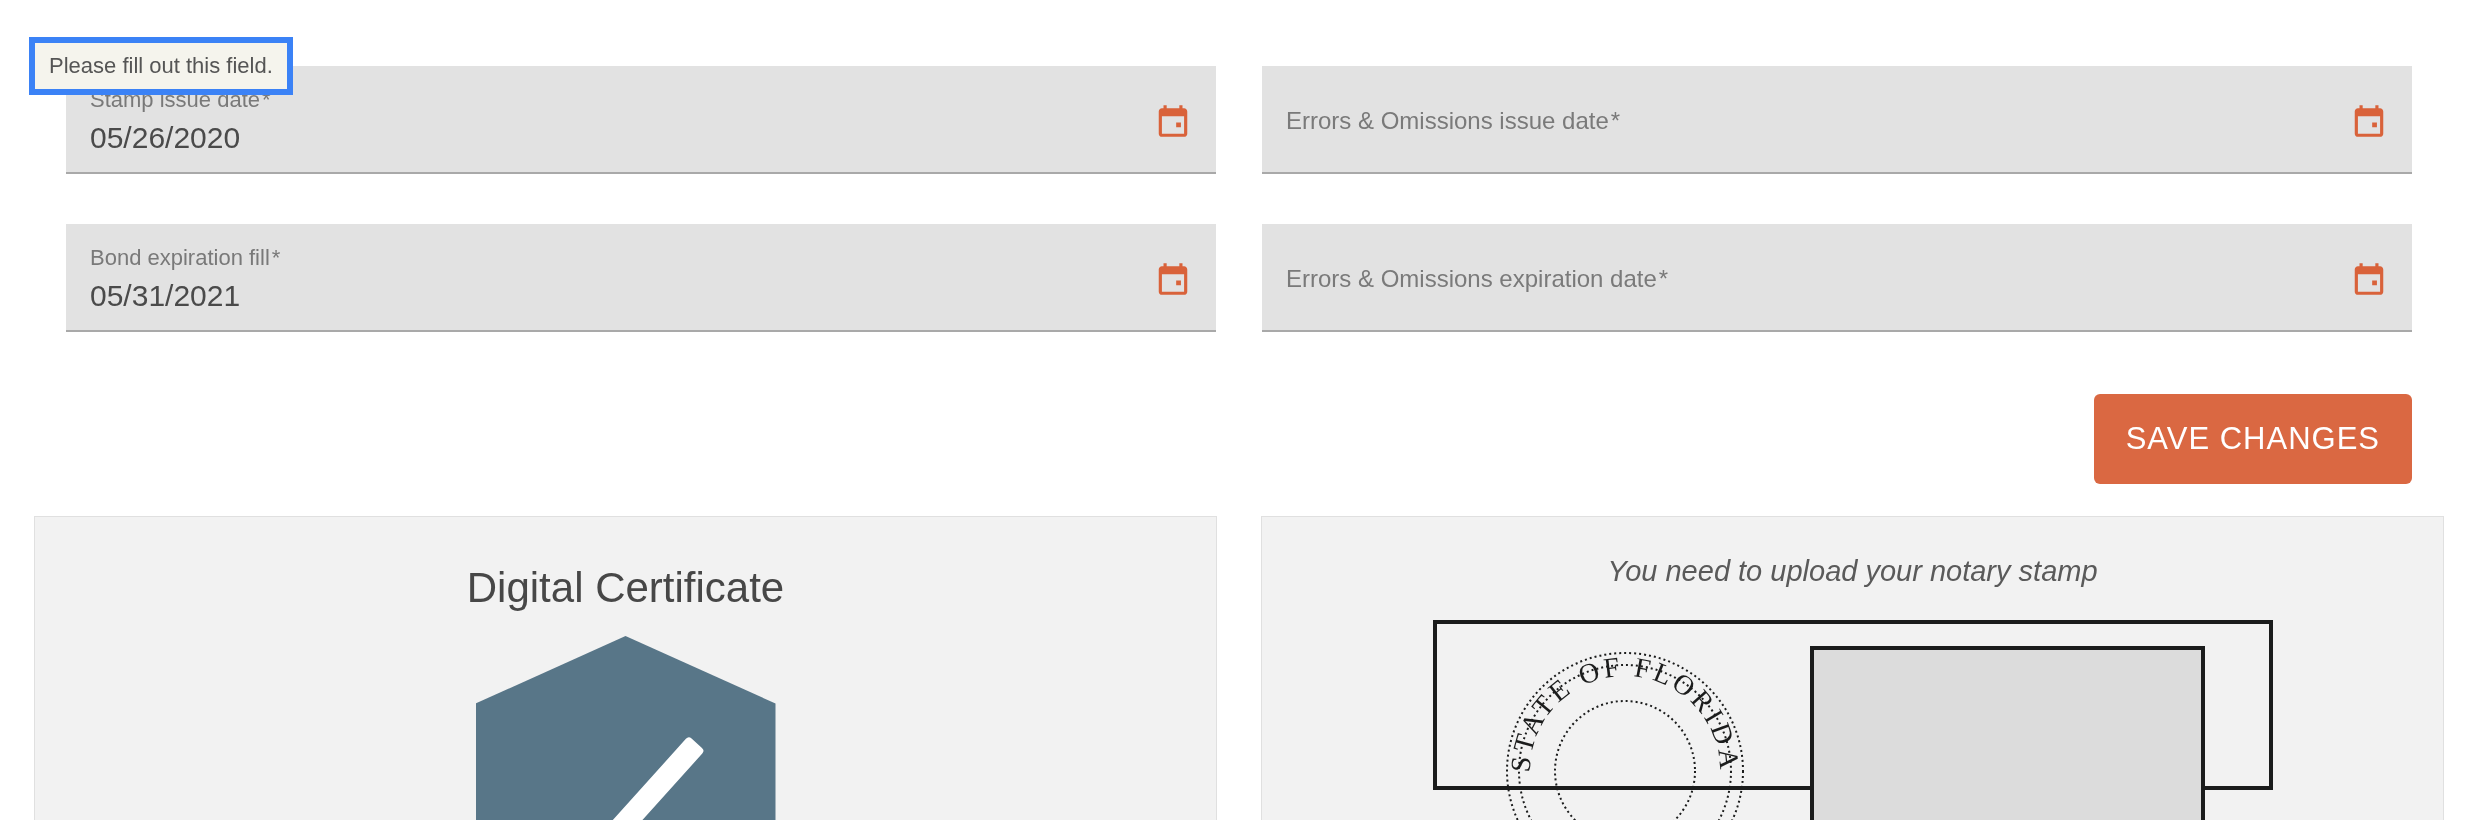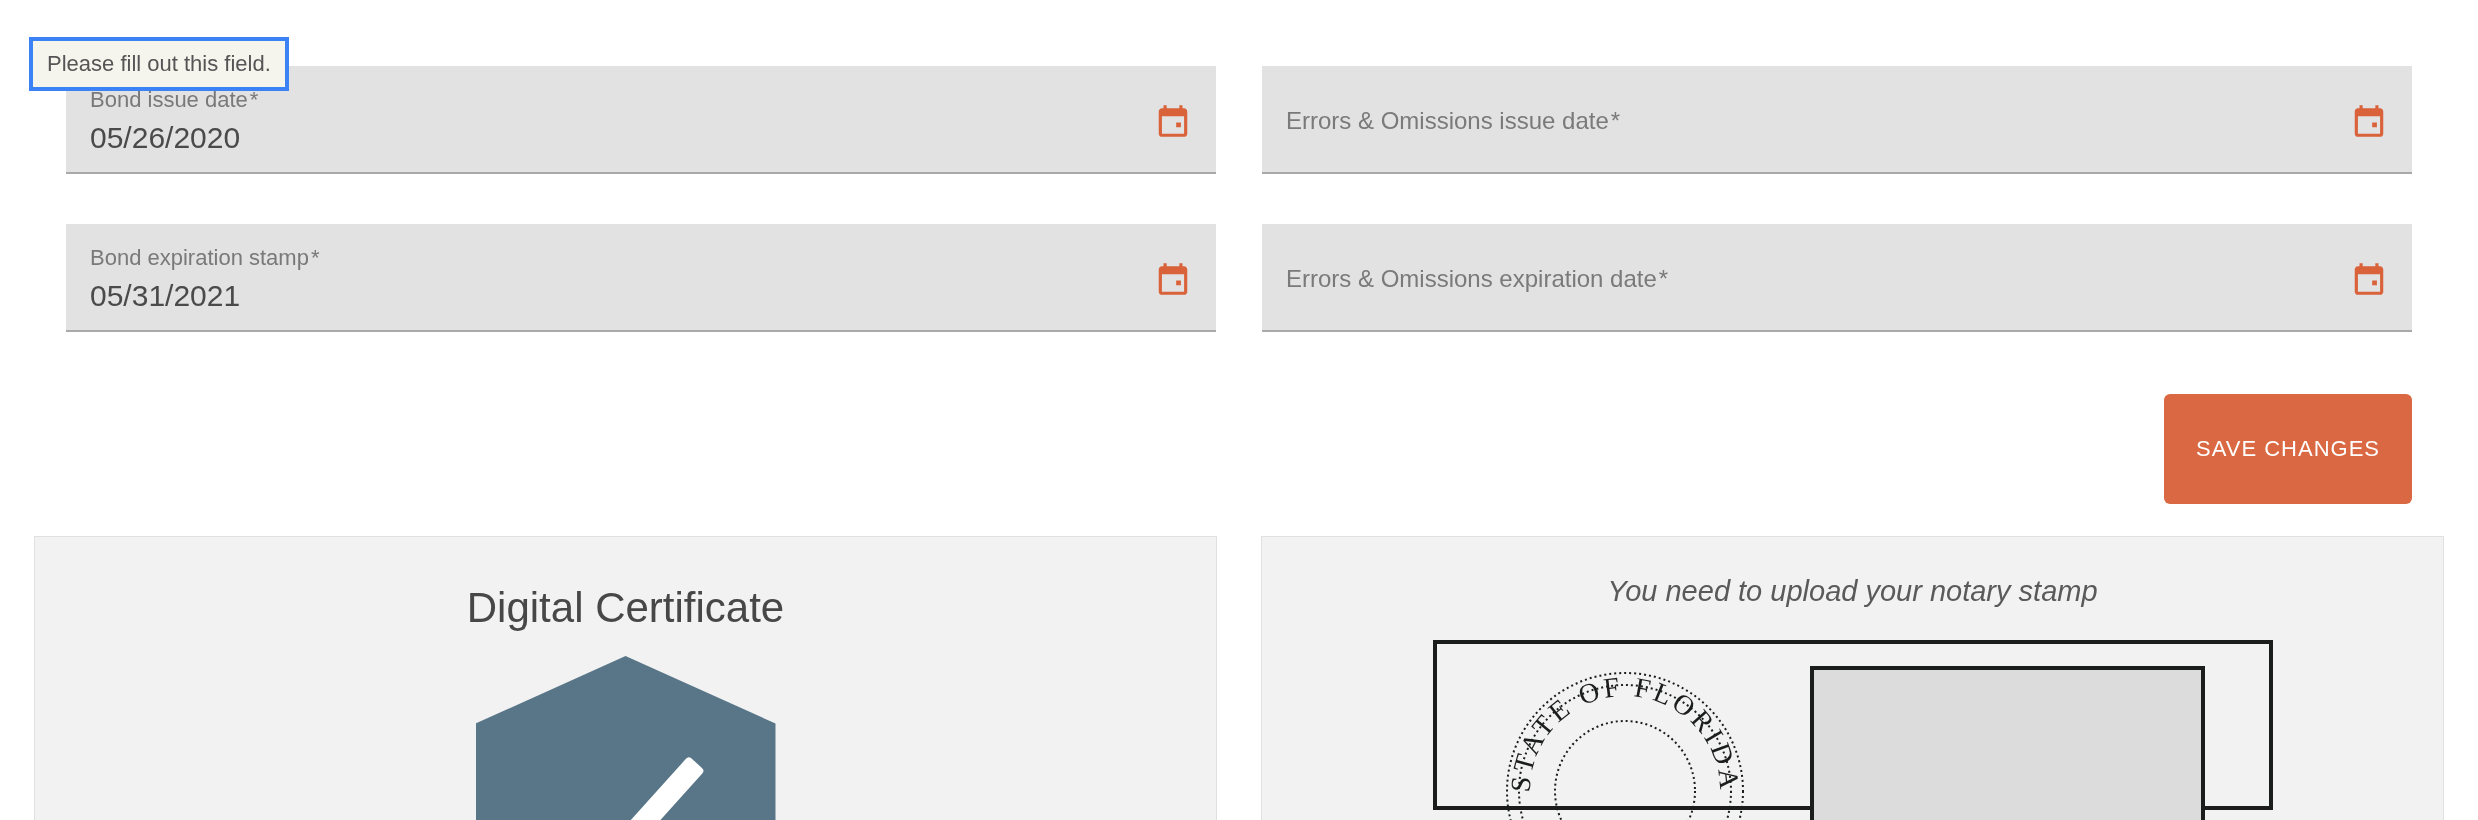--- a/index.html
+++ b/index.html
@@ -8,21 +8,21 @@
     background: #ffffff;
     width: 2478px;
     height: 820px;
     overflow: hidden;
   }
   .tooltip {
     position: absolute;
     top: 37px;
     left: 29px;
     background: #f5f4ed;
-    border: 4px solid #3b82f6;
+    border: 6px solid #3b82f6;
     padding: 10px 14px;
     font-size: 22px;
     color: #555;
     z-index: 10;
   }
   .form-area {
     padding: 66px 66px 0 66px;
     display: grid;
     grid-template-columns: 1fr 1fr;
     gap: 50px 46px;
@@ -62,24 +62,24 @@
   }
   .actions {
     display: flex;
     justify-content: flex-end;
     padding: 62px 66px 32px 66px;
   }
   .save-btn {
     background: #da6842;
     color: #fff;
     border: none;
-    font-size: 22px;
+    font-size: 31px;
     letter-spacing: 1px;
     font-weight: 500;
-    padding: 42px 32px;
+    padding: 27px 32px;
     border-radius: 6px;
     cursor: pointer;
     margin-left: 7px;
   }
   .panels {
     display: grid;
     grid-template-columns: 1fr 1fr;
     gap: 44px;
     padding: 0 34px;
   }
@@ -155,21 +155,21 @@
 </head>
 <body>
 
 <div class="tooltip">Please fill out this field.</div>
 
 <div class="form-area">
 
   <div class="field">
     <div class="text-area">
       <span class="label">
-        <span>Bond issue date</span><span class="req">*</span>
+        <span>Stamp issue date</span><span class="req">*</span>
       </span>
       <span class="value">05/26/2020</span>
     </div>
     <span class="cal-icon">
       <svg viewBox="0 0 24 24" fill="currentColor">
           <path d="M19 4h-1V2h-2v2H8V2H6v2H5C3.9 4 3 4.9 3 6v14c0 1.1.9 2 2 2h14c1.1 0 2-.9 2-2V6c0-1.1-.9-2-2-2zm0 16H5V9h14v11zM14 13h3v3h-3z"></path>
         </svg>
     </span>
   </div>
 
@@ -182,21 +182,21 @@
     <span class="cal-icon">
       <svg viewBox="0 0 24 24" fill="currentColor">
           <path d="M19 4h-1V2h-2v2H8V2H6v2H5C3.9 4 3 4.9 3 6v14c0 1.1.9 2 2 2h14c1.1 0 2-.9 2-2V6c0-1.1-.9-2-2-2zm0 16H5V9h14v11zM14 13h3v3h-3z"></path>
         </svg>
     </span>
   </div>
 
   <div class="field">
     <div class="text-area">
       <span class="label">
-        <span>Bond expiration stamp</span><span class="req">*</span>
+        <span>Bond expiration fill</span><span class="req">*</span>
       </span>
       <span class="value">05/31/2021</span>
     </div>
     <span class="cal-icon">
       <svg viewBox="0 0 24 24" fill="currentColor">
           <path d="M19 4h-1V2h-2v2H8V2H6v2H5C3.9 4 3 4.9 3 6v14c0 1.1.9 2 2 2h14c1.1 0 2-.9 2-2V6c0-1.1-.9-2-2-2zm0 16H5V9h14v11zM14 13h3v3h-3z"></path>
         </svg>
     </span>
   </div>
 

